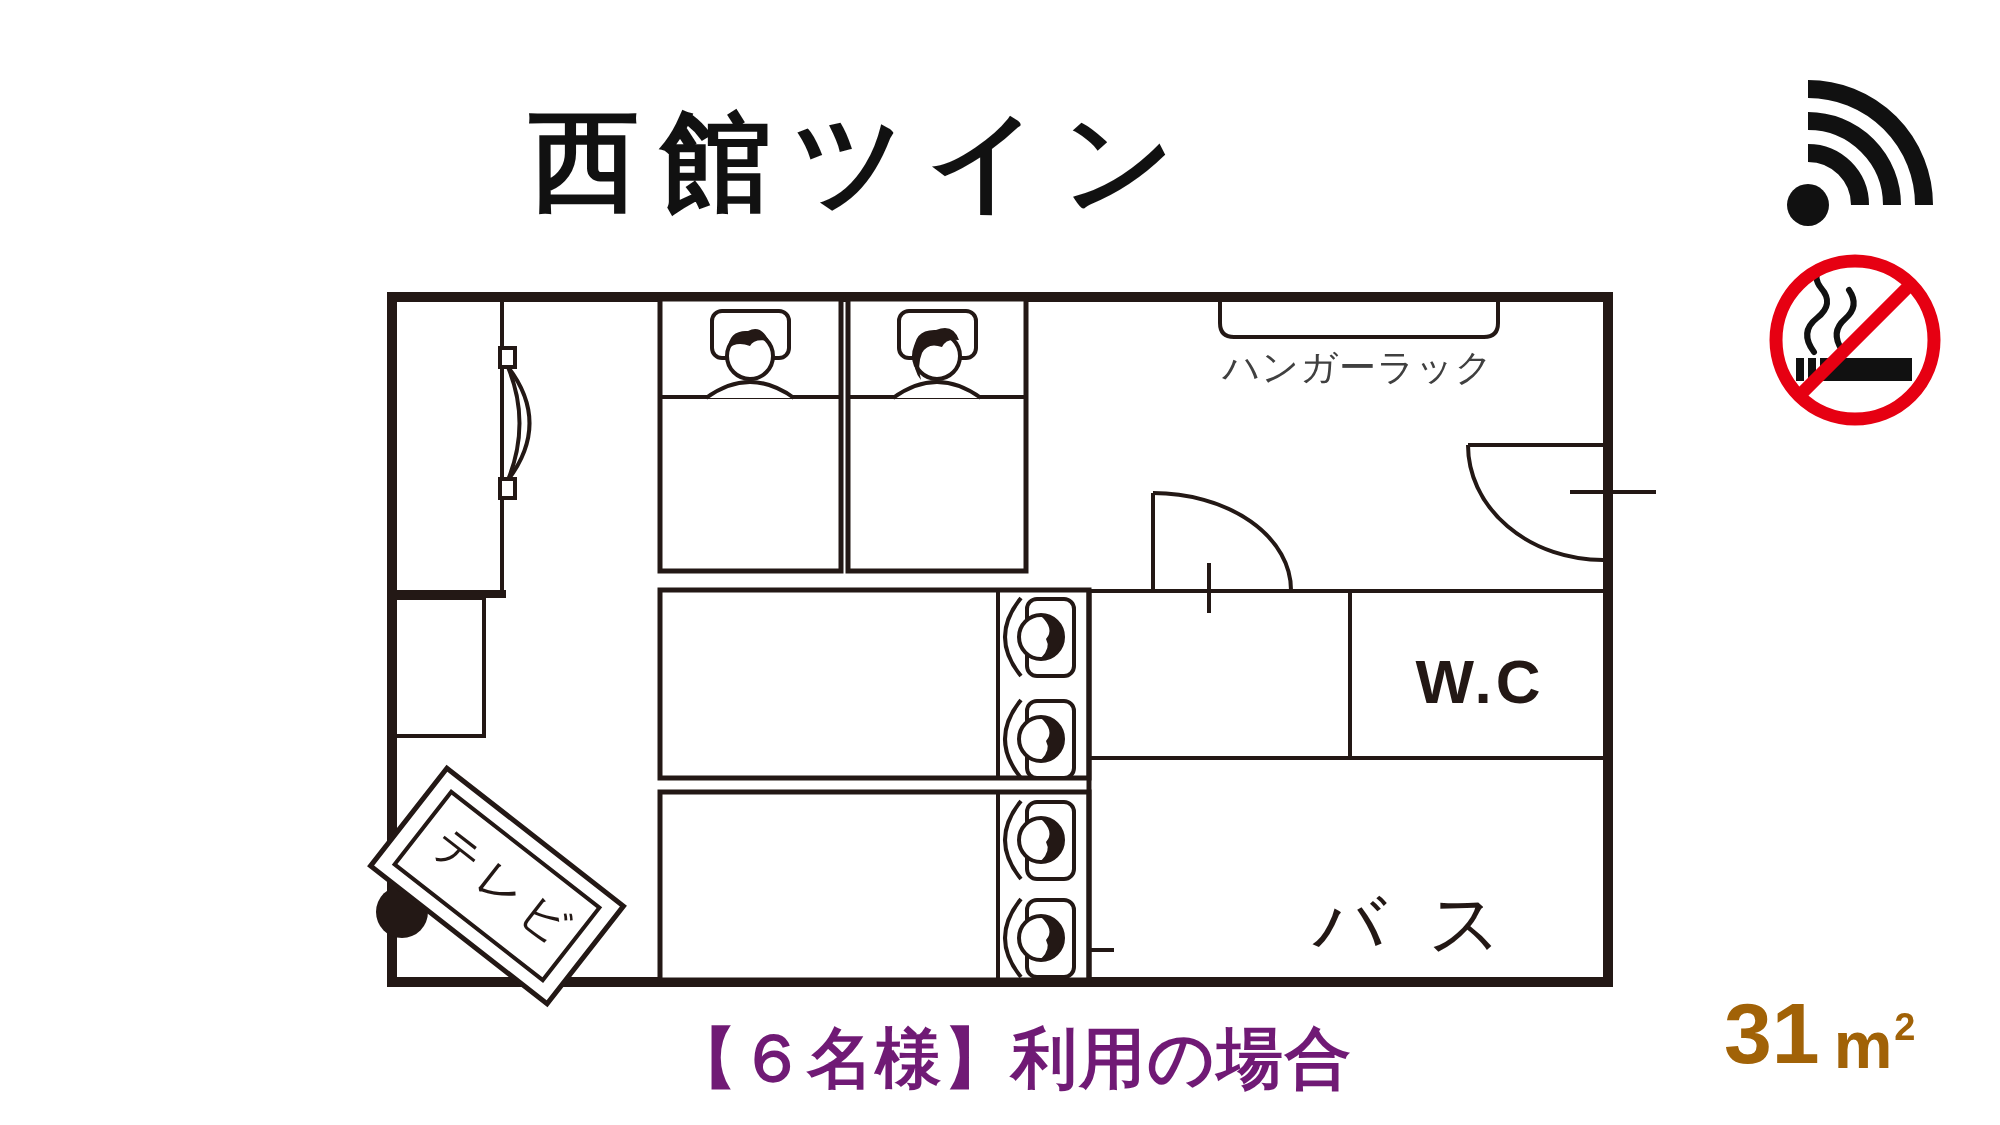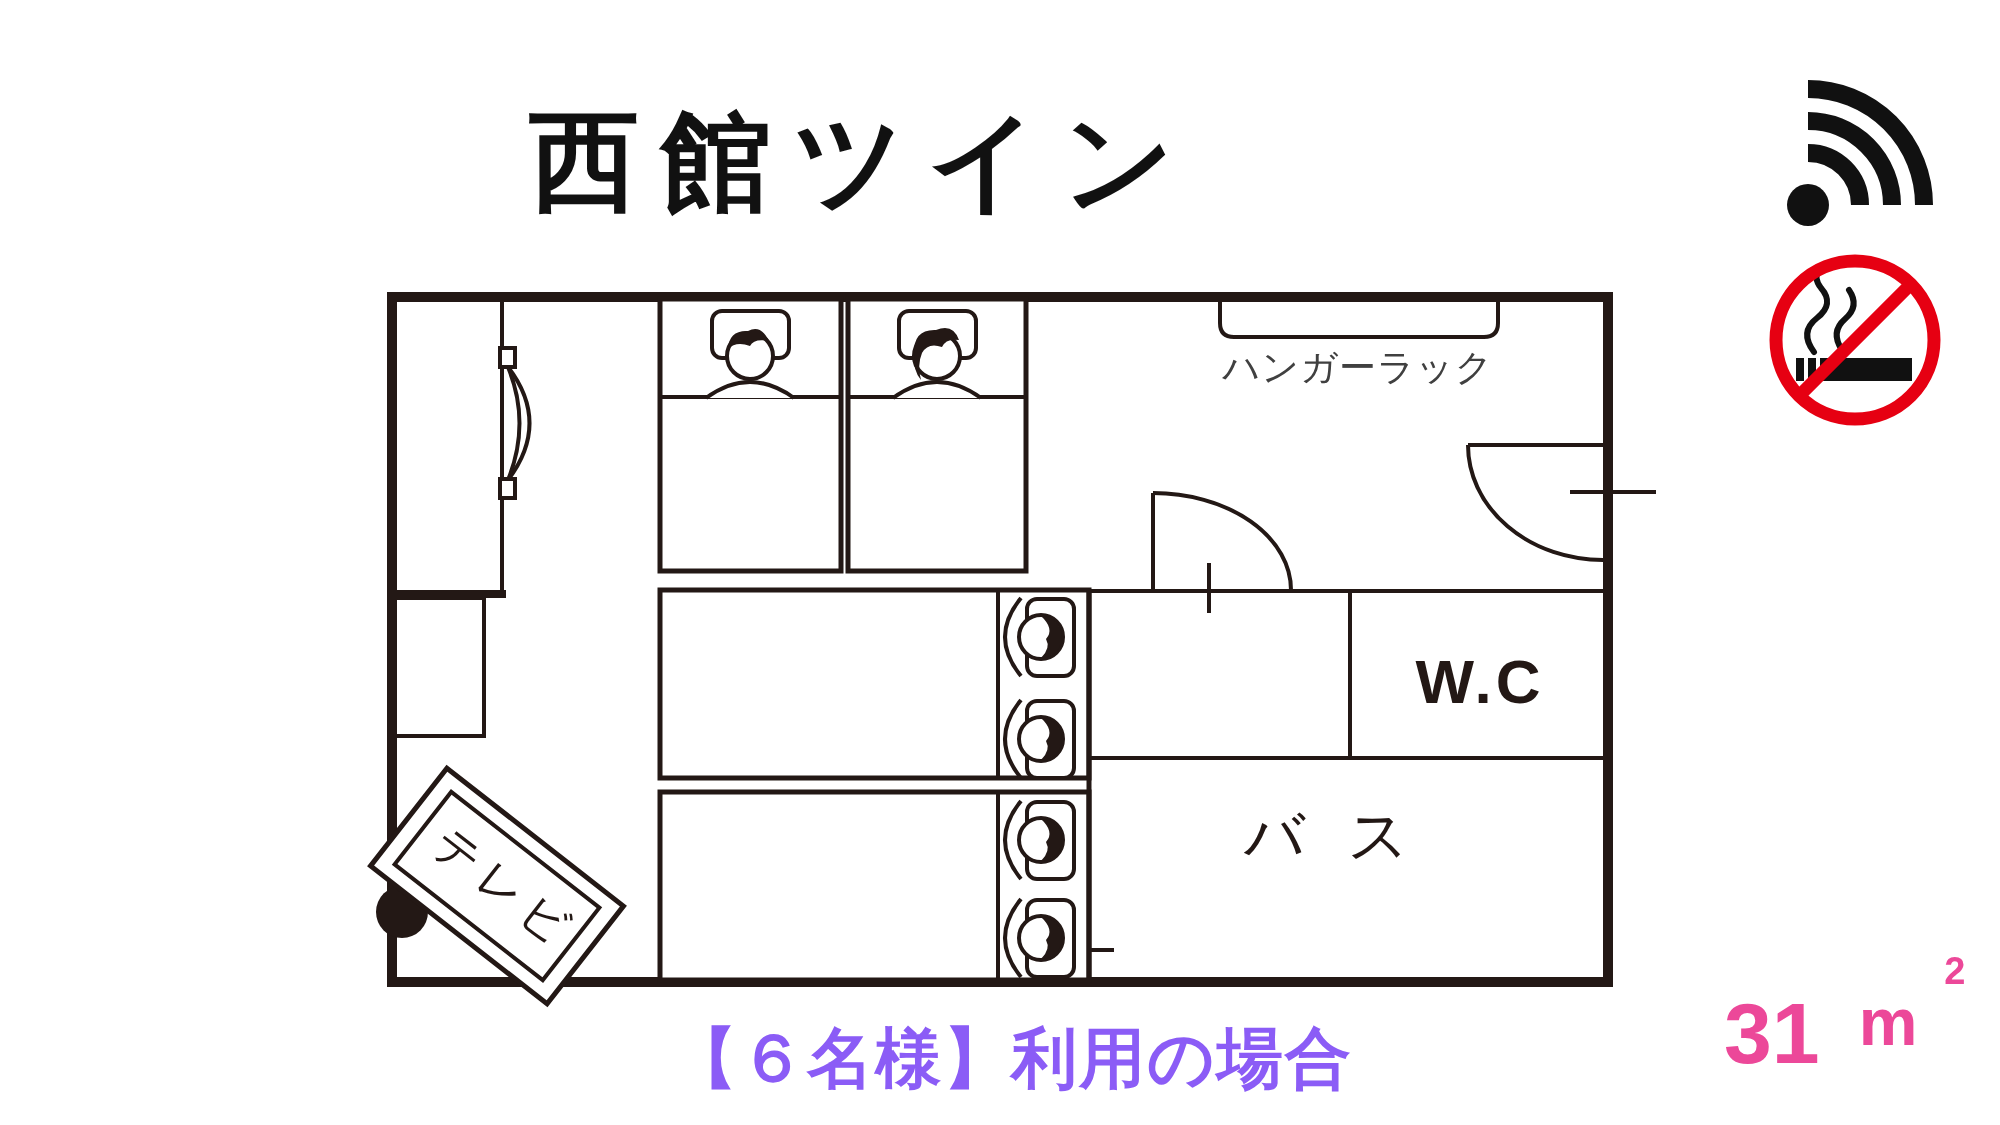--- a/index.html
+++ b/index.html
@@ -16,35 +16,35 @@
   }
   .hanger-label{
     left:1188px;top:343px;width:340px;text-align:center;
     font-size:37px;font-weight:500;letter-spacing:1px;color:#404040;white-space:nowrap;
   }
   .wc-label{
     left:1355px;top:646px;width:250px;text-align:center;
     font-size:62px;font-weight:700;letter-spacing:4px;color:#231815;white-space:nowrap;
   }
   .bath-label{
-    left:1202px;top:796px;width:300px;text-align:left;
-    font-size:60px;font-weight:500;letter-spacing:42px;padding-left:42px;color:#231815;white-space:nowrap;
+    left:1202px;top:876px;width:300px;text-align:right;
+    font-size:72px;font-weight:500;letter-spacing:42px;padding-left:42px;color:#231815;white-space:nowrap;
   }
   .tv-label{
     left:397px;top:846px;width:200px;height:80px;
     display:flex;align-items:center;justify-content:center;
     transform:rotate(38deg);
     font-size:46px;font-weight:500;letter-spacing:8px;padding-left:8px;color:#231815;white-space:nowrap;
   }
   .caption{
     left:512px;top:1014px;width:1000px;text-align:center;
-    font-size:66px;font-weight:800;letter-spacing:2px;color:#8b5cf6;white-space:nowrap;
+    font-size:66px;font-weight:800;letter-spacing:2px;color:#701a75;white-space:nowrap;
   }
   .area{
-    left:1724px;top:984px;display:flex;align-items:flex-start;color:#ec4899;white-space:nowrap;gap:25px;
+    left:1724px;top:984px;display:flex;align-items:flex-end;color:#a16207;white-space:nowrap;
   }
   .area .num{font-size:86px;font-weight:900;letter-spacing:0px;}
   .area .unit{font-size:66px;font-weight:700;margin-left:14px;position:relative;}
   .area .sup{font-size:38px;font-weight:800;position:relative;top:-34px;margin-left:2px;}
 </style>
 </head>
 <body>
 
 <div id="stage">
 

